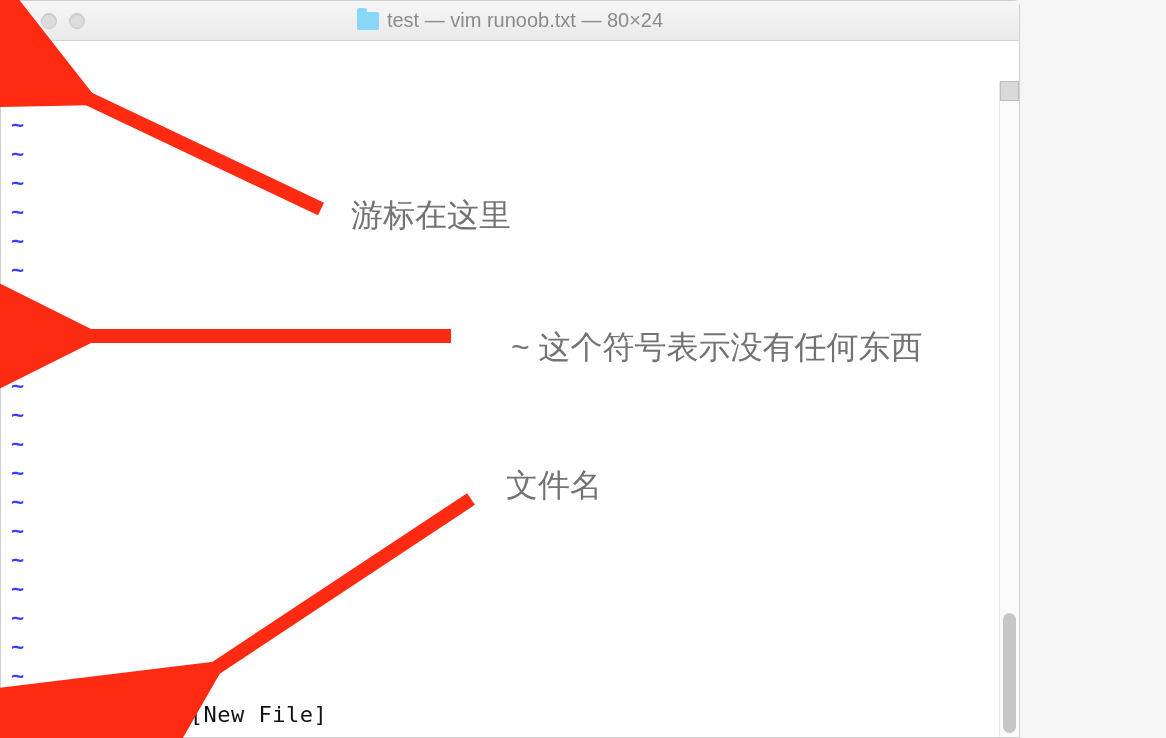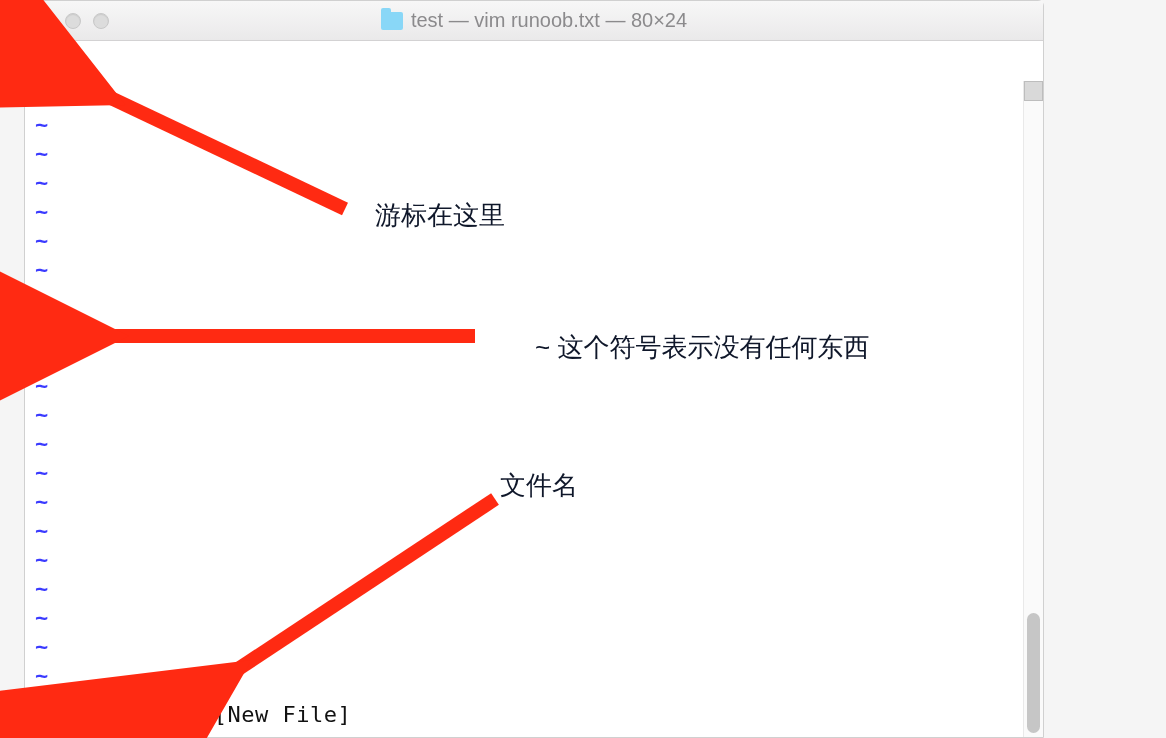--- a/index.html
+++ b/index.html
@@ -14,21 +14,20 @@
 
   .window {
     width: 1020px;
     height: 738px;
     background: #ffffff;
     border: 1px solid #d0d0d0;
     border-radius: 6px 6px 0 0;
     display: flex;
     flex-direction: column;
     position: relative;
-    margin-left: 24px;
   }
 
   .titlebar {
     height: 40px;
     background: linear-gradient(#f7f7f7, #eae9ea);
     border-bottom: 1px solid #d3d2d3;
     display: flex;
     align-items: center;
     padding: 0 12px;
     position: relative;
@@ -138,23 +137,23 @@
     left: 3px; right: 3px;
     bottom: 4px;
     height: 120px;
     background: #c6c6c6;
     border-radius: 7px;
   }
 
   
   .annotation {
     position: absolute;
-    color: #0f172a;
+    color: #737373;
     font-family: "PingFang SC","Hiragino Sans GB","Microsoft YaHei",sans-serif;
-    font-size: 26px;
+    font-size: 32px;
     font-weight: 500;
     white-space: nowrap;
   }
   .arrow-svg {
     position: absolute;
     overflow: visible;
     pointer-events: none;
   }
 </style>
 </head>
@@ -236,16 +235,16 @@
 
     
     <svg class="arrow-svg" style="left:150px; top:440px; width:340px; height:230px;">
       <defs>
         <marker id="ah3" markerWidth="24" markerHeight="24" refX="4" refY="12" orient="auto">
           <path d="M0,12 L24,0 L18,12 L24,24 Z" fill="#ff2a12"></path>
         </marker>
       </defs>
       <line x1="320" y1="18" x2="30" y2="210" stroke="#ff2a12" stroke-width="14" marker-end="url(#ah3)"></line>
     </svg>
-    <div class="annotation" style="left:475px; top:430px;">文件名</div>
+    <div class="annotation" style="left:505px; top:430px;">文件名</div>
 
   </div>
 </div>
 
 </body></html>

